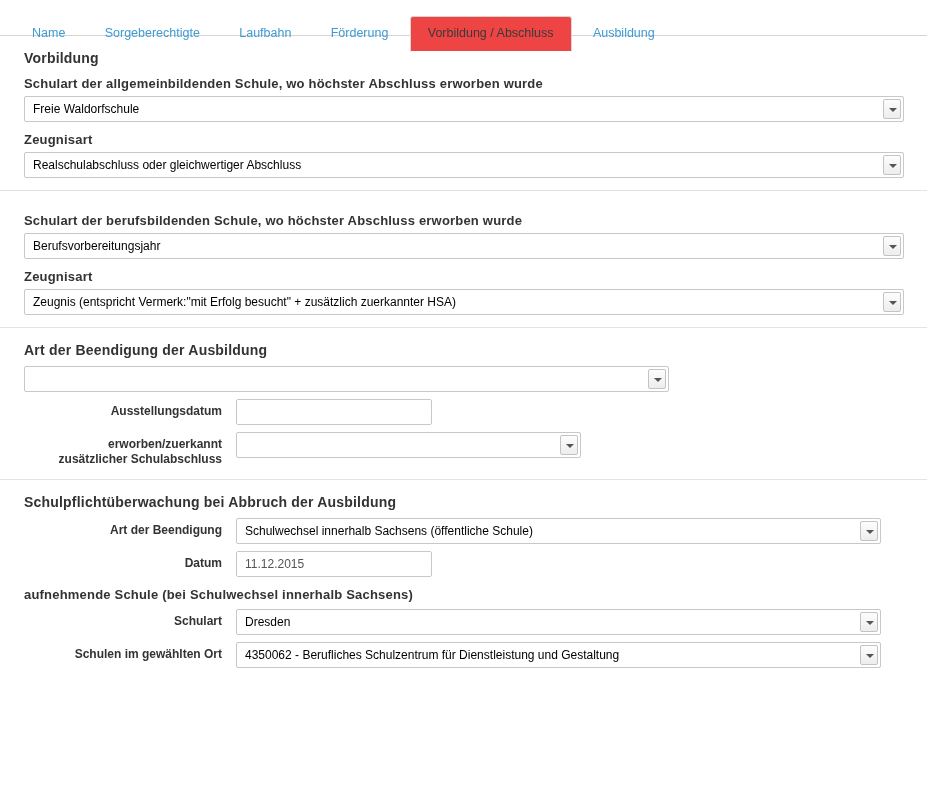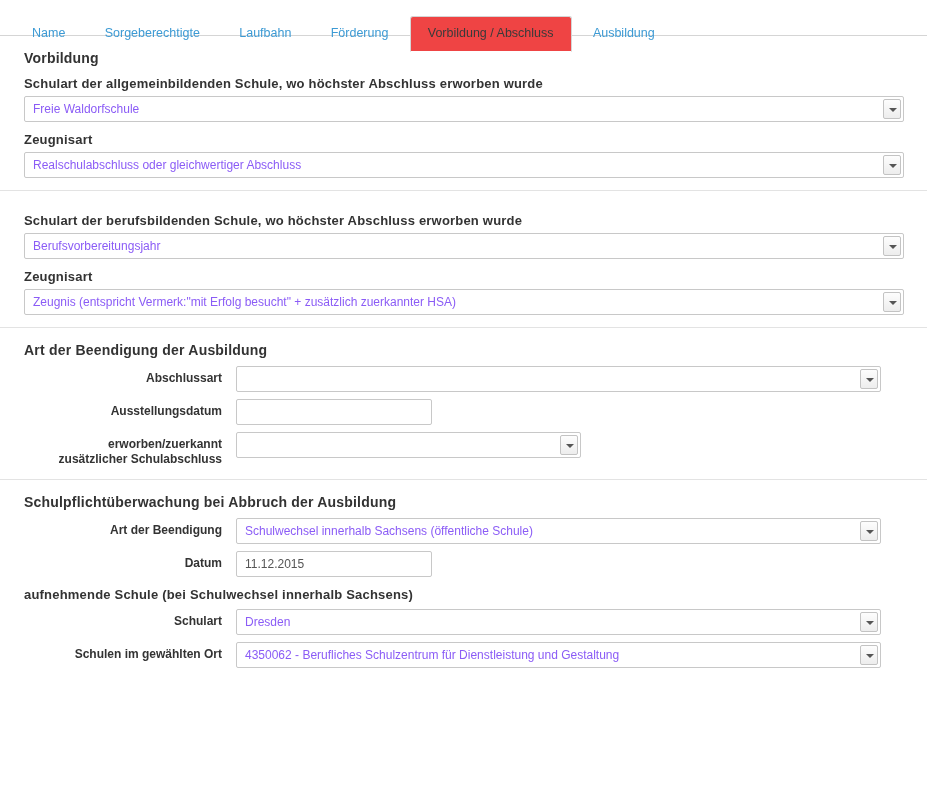--- a/index.html
+++ b/index.html
@@ -86,21 +86,21 @@
     height: 26px;
     border: 1px solid #c8c8c8;
     background: #ffffff;
     box-sizing: border-box;
     border-radius: 2px;
   }
   .select .val {
     display: block;
     padding: 5px 28px 5px 8px;
     font-size: 12px;
-    color: #8b5cf6;
+    color: #000000;
     white-space: nowrap;
     overflow: hidden;
     text-overflow: ellipsis;
     line-height: 15px;
   }
   .select .arrow {
     position: absolute;
     top: 2px;
     right: 2px;
     width: 18px;
@@ -202,21 +202,20 @@
       <div class="select row-full">
         <span class="val">Zeugnis (entspricht Vermerk:"mit Erfolg besucht" + zusätzlich zuerkannter HSA)</span>
         <span class="arrow"></span>
       </div>
     </div>
 
     <div class="section">
       <div class="group-title">Art der Beendigung der Ausbildung</div>
 
       <div class="lrow">
-        <div class="lbl">Abschlussart</div>
         <div class="ctl">
           <div class="select w645">
             <span class="val"></span>
             <span class="arrow"></span>
           </div>
         </div>
       </div>
 
       <div class="lrow">
         <div class="lbl">Ausstellungsdatum</div>

